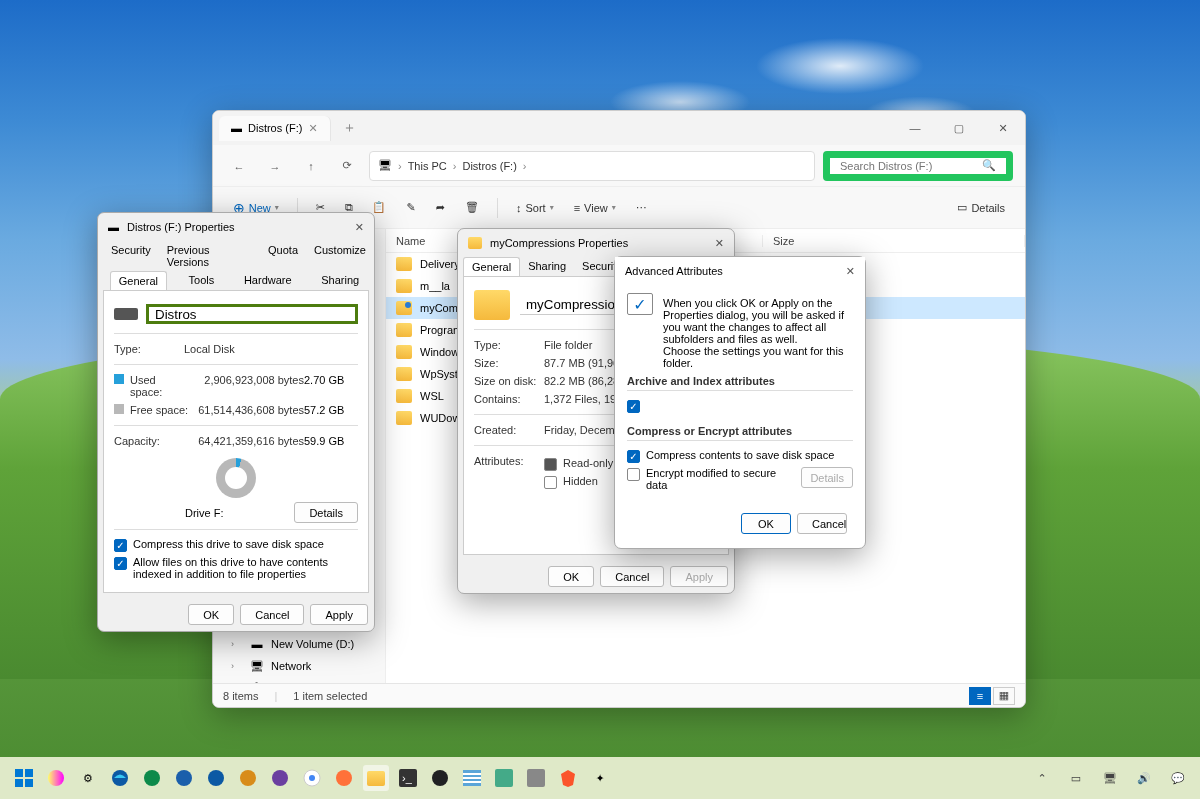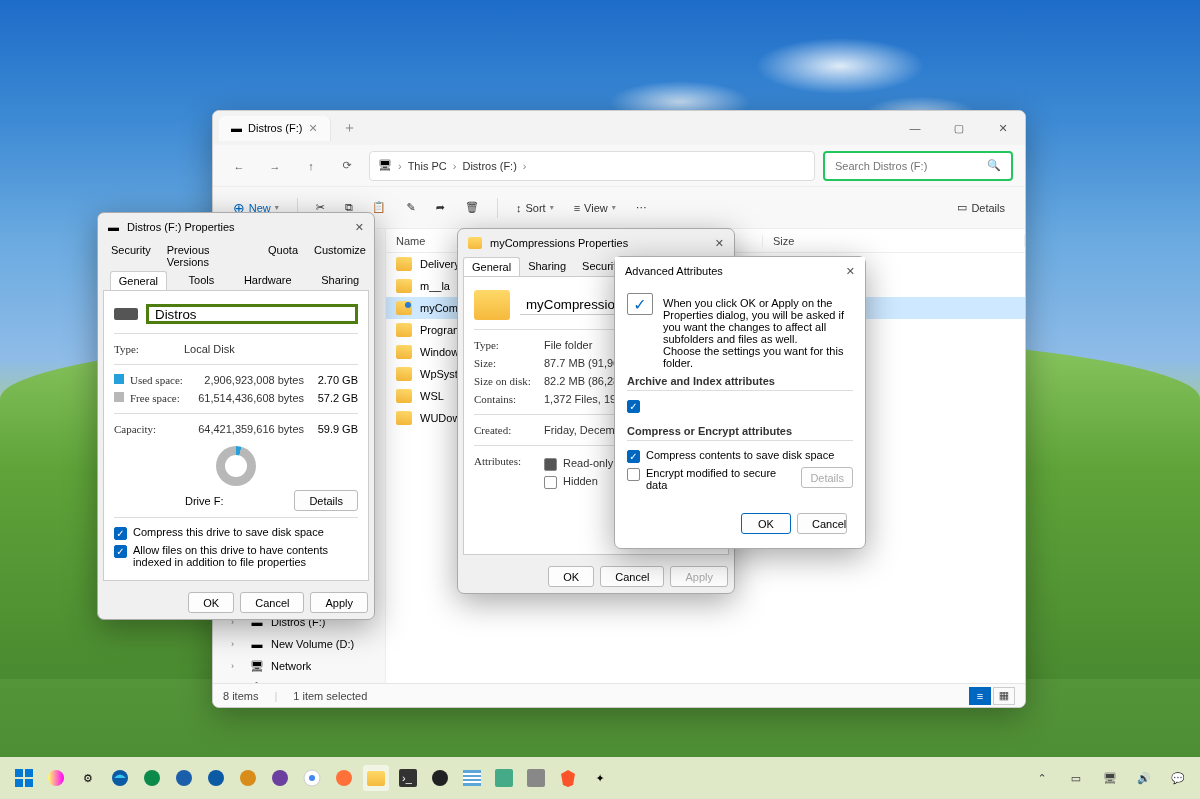--- a/index.html
+++ b/index.html
@@ -25,21 +25,21 @@
 .tab-close { color: #888; cursor: pointer; }
 .tab-plus { margin-left: 12px; color: #888; cursor: pointer; font-size: 14px; }
 .win-controls { margin-left: auto; display: flex; }
 .win-btn { width: 44px; height: 32px; display: flex; align-items: center; justify-content: center; color: #555; cursor: pointer; }
 
 .navbar { height: 42px; display: flex; align-items: center; gap: 8px; padding: 0 12px; background: #f8f8f8; border-bottom: 1px solid #eee; }
 .nav-btn { width: 28px; height: 28px; display: flex; align-items: center; justify-content: center; color: #555; cursor: pointer; border-radius: 3px; }
 .breadcrumb { flex: 1; height: 30px; border: 1px solid #ddd; border-radius: 4px; display: flex; align-items: center; padding: 0 8px; gap: 6px; background: #fff; }
 .bc-item { cursor: pointer; color: #333; }
 .bc-sep { color: #888; }
-.searchbox { width: 190px; height: 30px; border: 2px solid #22c55e; border-radius: 4px; display: flex; align-items: center; padding: 0 10px; color: #888; background: #fff; }
+.searchbox { width: 190px; height: 30px; border: 7px solid #22c55e; border-radius: 4px; display: flex; align-items: center; padding: 0 10px; color: #888; background: #fff; }
 .searchbox input { border: none; outline: none; flex: 1; font-size: 11px; }
 .searchbox .sicon { margin-left: auto; color: #888; }
 
 .toolbar { height: 42px; display: flex; align-items: center; gap: 4px; padding: 0 12px; border-bottom: 1px solid #eee; }
 .tb-btn { height: 28px; padding: 0 8px; display: flex; align-items: center; gap: 4px; color: #333; cursor: pointer; border-radius: 3px; }
 .tb-btn.icon { color: #0067c0; }
 .tb-sep { width: 1px; height: 20px; background: #ddd; margin: 0 6px; }
 .tb-right2 { margin-left: auto; }
 
 .main { display: flex; height: calc(100% - 138px); }
@@ -71,24 +71,24 @@
 .dlg-title .close { margin-left: auto; cursor: pointer; color: #555; }
 .tabs-row { display: flex; background: #f0f0f0; padding-left: 5px; font-size: 11px; }
 .tabs-row .tabb { padding: 3px 8px; cursor: pointer; }
 .tabs-row .tabb.active { background: #fff; border-top: 1px solid #ccc; border-left: 1px solid #ccc; border-right: 1px solid #ccc; border-radius: 3px 3px 0 0; }
 .tabpage { background: #fff; border: 1px solid #ccc; margin: 0 5px 5px 5px; padding: 10px; }
 .drive-props { top: 212px; left: 97px; width: 278px; }
 .folder-props { top: 228px; left: 457px; width: 278px; }
 .adv-attr { top: 256px; left: 614px; width: 252px; background: #fff; }
 
 .prop-row { display: flex; padding: 3px 0; }
-.prop-row .lbl { width: 70px; color: #333; font-family: Liberation Serif, serif; }
+.prop-row .lbl { width: 70px; color: #333; }
 .prop-row .val { flex: 1; color: #333; }
 .prop-row .bytes { color: #333; text-align: right; flex:1; }
-.prop-row .gb { width: 54px; text-align: right; }
+.prop-row .gb { width: 54px; }
 .hr { border: none; border-top: 1px solid #ddd; margin: 6px 0; }
 .legend-sq { width: 10px; height: 10px; display: inline-block; margin-right: 6px; vertical-align: middle; }
 .pie { width: 40px; height: 40px; border-radius: 50%; background: conic-gradient(#26a0da 0 16deg, #b8b8b8 16deg 360deg); margin: 8px auto 4px; position: relative; }
 .pie::after { content: ""; position: absolute; inset: 9px; background: #fff; border-radius: 50%; }
 .btn { height: 21px; padding: 0 14px; border: 1px solid #bbb; background: #fdfdfd; border-radius: 3px; cursor: pointer; font-size: 11px; }
 .btn.primary { border-color: #0067c0; }
 .btn-row { display: flex; gap: 6px; justify-content: flex-end; padding: 6px; }
 .cb-row { display: flex; align-items: flex-start; gap: 6px; padding: 2px 0; }
 .cb { width: 13px; height: 13px; border: 1px solid #888; border-radius: 2px; flex-shrink: 0; margin-top: 1px; display:flex; align-items:center; justify-content:center; background:#fff;}
 .cb.checked { background: #0067c0; border-color: #0067c0; color: #fff; font-size: 10px; }

